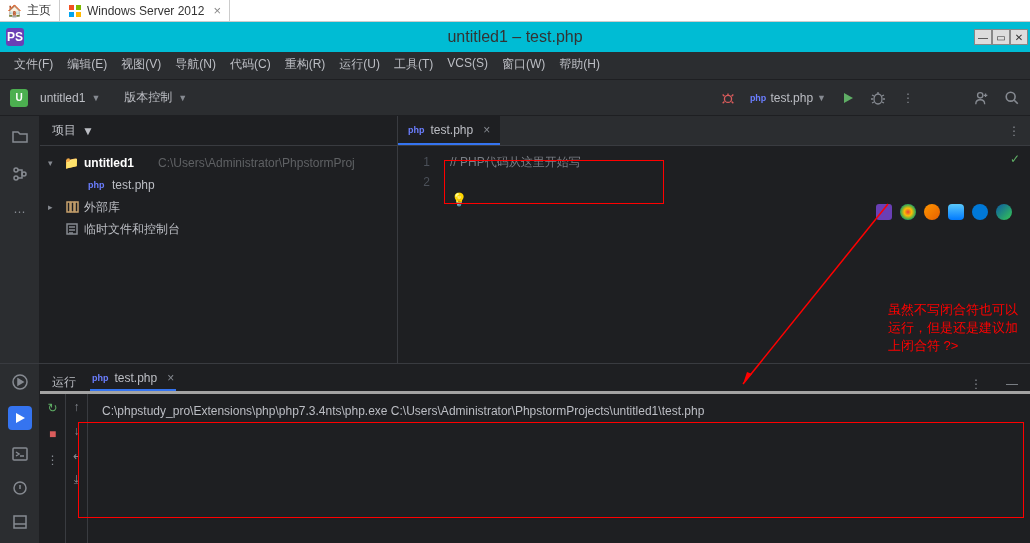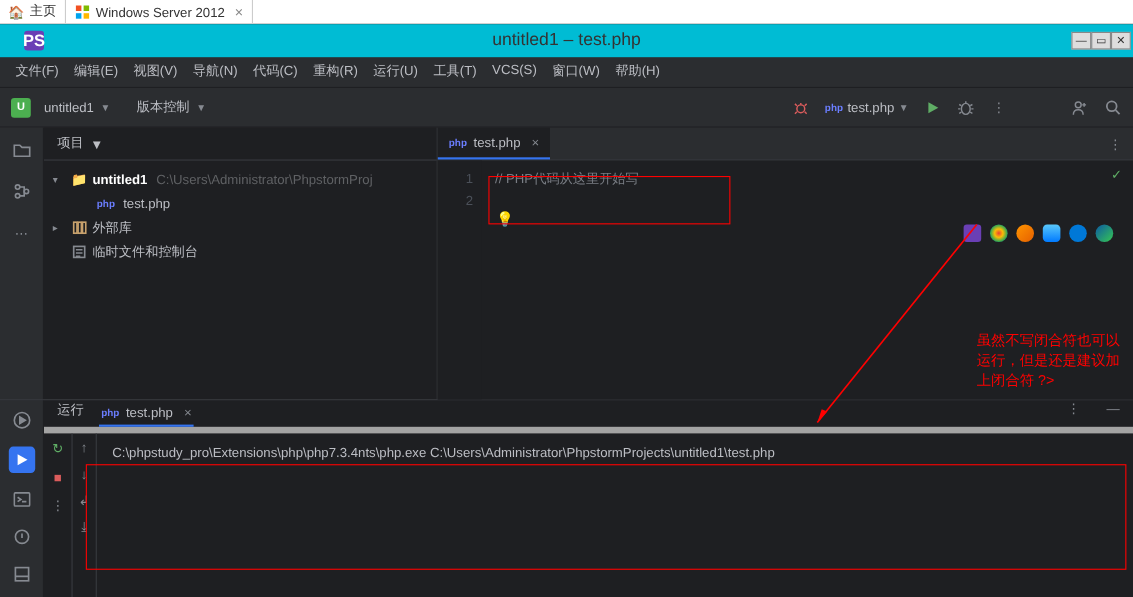--- a/index.html
+++ b/index.html
@@ -5,21 +5,21 @@
 *{margin:0;padding:0;box-sizing:border-box;font-family:"Microsoft YaHei",Arial,sans-serif;font-size:12px}
 body{background:#2b2d30;color:#bcbec4;width:1030px;height:543px;overflow:hidden;position:relative}
 .browser-tabs{height:22px;background:#fff;display:flex;align-items:stretch;border-bottom:1px solid #ccc}
 .btab{display:flex;align-items:center;padding:0 8px;gap:5px;border-right:1px solid #ccc;background:#fff;color:#333}
 .btab.active{background:#fff}
 .btab .ico{width:14px;height:14px;display:inline-flex;align-items:center;justify-content:center}
 .btab .close{color:#888;font-size:13px;margin-left:4px}
 .ide{position:absolute;top:22px;left:0;right:0;bottom:0;display:flex;flex-direction:column;background:#2b2d30}
 .titlebar{height:30px;background:#00bcd4;display:flex;align-items:center;justify-content:center;position:relative}
 .titlebar .title{color:#333;font-size:16px}
-.titlebar .left{position:absolute;left:22px;width:18px;height:18px;background:#6a3fb5;border-radius:3px;display:flex;align-items:center;justify-content:center;color:#fff;font-size:15px;font-weight:bold}
+.titlebar .left{position:absolute;left:6px;width:18px;height:18px;background:#6a3fb5;border-radius:3px;display:flex;align-items:center;justify-content:center;color:#fff;font-size:12px;font-weight:bold}
 .titlebar .wbtns{position:absolute;right:2px;display:flex;gap:0}
 .titlebar .wbtn{width:18px;height:16px;border:1px solid #888;background:#ddd;display:flex;align-items:center;justify-content:center;color:#333;font-size:10px}
 .menubar{height:28px;background:#2b2d30;display:flex;padding:0 8px;gap:2px;border-bottom:1px solid #1e1f22}
 .menubar span{padding:4px 6px;color:#bcbec4;font-size:12px}
 .toolbar{height:36px;background:#2b2d30;display:flex;align-items:center;padding:0 10px;border-bottom:1px solid #1e1f22}
 .proj-badge{width:18px;height:18px;background:#4caf50;border-radius:3px;display:flex;align-items:center;justify-content:center;color:#fff;font-size:10px;font-weight:bold;margin-right:6px}
 .toolbar .left{display:flex;align-items:center;gap:6px}
 .toolbar .right{margin-left:auto;display:flex;align-items:center;gap:14px}
 .toolbar .chev{color:#868a91;font-size:9px}
 .ico-svg{width:16px;height:16px;display:inline-flex;align-items:center;justify-content:center}
@@ -50,21 +50,21 @@
 .code-line2{color:#7a7e85}
 .bulb{position:absolute;left:13px;top:44px;color:#f2c55c;font-size:13px}
 .check{position:absolute;right:10px;top:6px;color:#5fad65}
 .browser-icons{position:absolute;right:18px;top:58px;display:flex;gap:8px;align-items:center}
 .bicon{width:16px;height:16px;border-radius:3px}
 .annotation{position:absolute;color:red;font-size:13px;left:490px;top:155px;font-weight:normal}
 .arrow-svg{position:absolute;left:340px;top:48px;pointer-events:none}
 .bottom-split{height:180px;display:flex;border-top:1px solid #393b40}
 .bottom-rail{width:40px;background:#2b2d30;border-right:1px solid #1e1f22;display:flex;flex-direction:column;align-items:center;padding-top:8px;gap:14px}
 .run-panel{flex:1;background:#1e1f22;display:flex;flex-direction:column}
-.run-tabs{height:30px;display:flex;align-items:flex-start;padding:0 12px;gap:14px;border-bottom:6px solid #a3a3a3}
+.run-tabs{height:30px;display:flex;align-items:flex-end;padding:0 12px;gap:14px;border-bottom:3px solid #a3a3a3}
 .run-tabs .rtab{display:flex;align-items:center;gap:6px;color:#bcbec4;padding:4px 2px}
 .run-tabs .rtab.active{border-bottom:2px solid #3574f0}
 .run-body{display:flex;flex:1}
 .run-side{width:26px;display:flex;flex-direction:column;align-items:center;padding-top:6px;gap:10px;border-right:1px solid #393b40}
 .console{flex:1;padding:10px 14px;font-family:Consolas,monospace;font-size:12px;color:#bcbec4;position:relative}
 .console .line{white-space:pre}
 .red-box2{position:absolute;border:1px solid red;left:78px;top:422px;width:946px;height:96px;pointer-events:none;z-index:10}
 </style>
 </head>
 <body>
@@ -184,21 +184,21 @@
     <div class="project-panel">
       <div class="panel-header">
         <span>项目</span>
         <span class="chev">▼</span>
       </div>
       <div class="tree">
         <div class="tree-row">
           <span class="arrow">▾</span>
           <span class="fico">📁</span>
           <b style="color:#fff">untitled1</b>
-          <span class="dim" style="margin-left:4px">C:\Users\Administrator\PhpstormProj</span>
+          <span class="dim" style="margin-left:20px">C:\Users\Administrator\PhpstormProj</span>
         </div>
         <div class="tree-row indent2">
           <span style="color:#6b7eff;font-size:9px;font-weight:bold;width:20px">php</span>
           <span>test.php</span>
         </div>
         <div class="tree-row">
           <span class="arrow">▸</span>
           <span class="fico">
               <svg width="14" height="14" viewBox="0 0 14 14" fill="none" stroke="#c9a26d" stroke-width="1.5">
                 <rect x="2" y="2" width="3" height="10"></rect>

